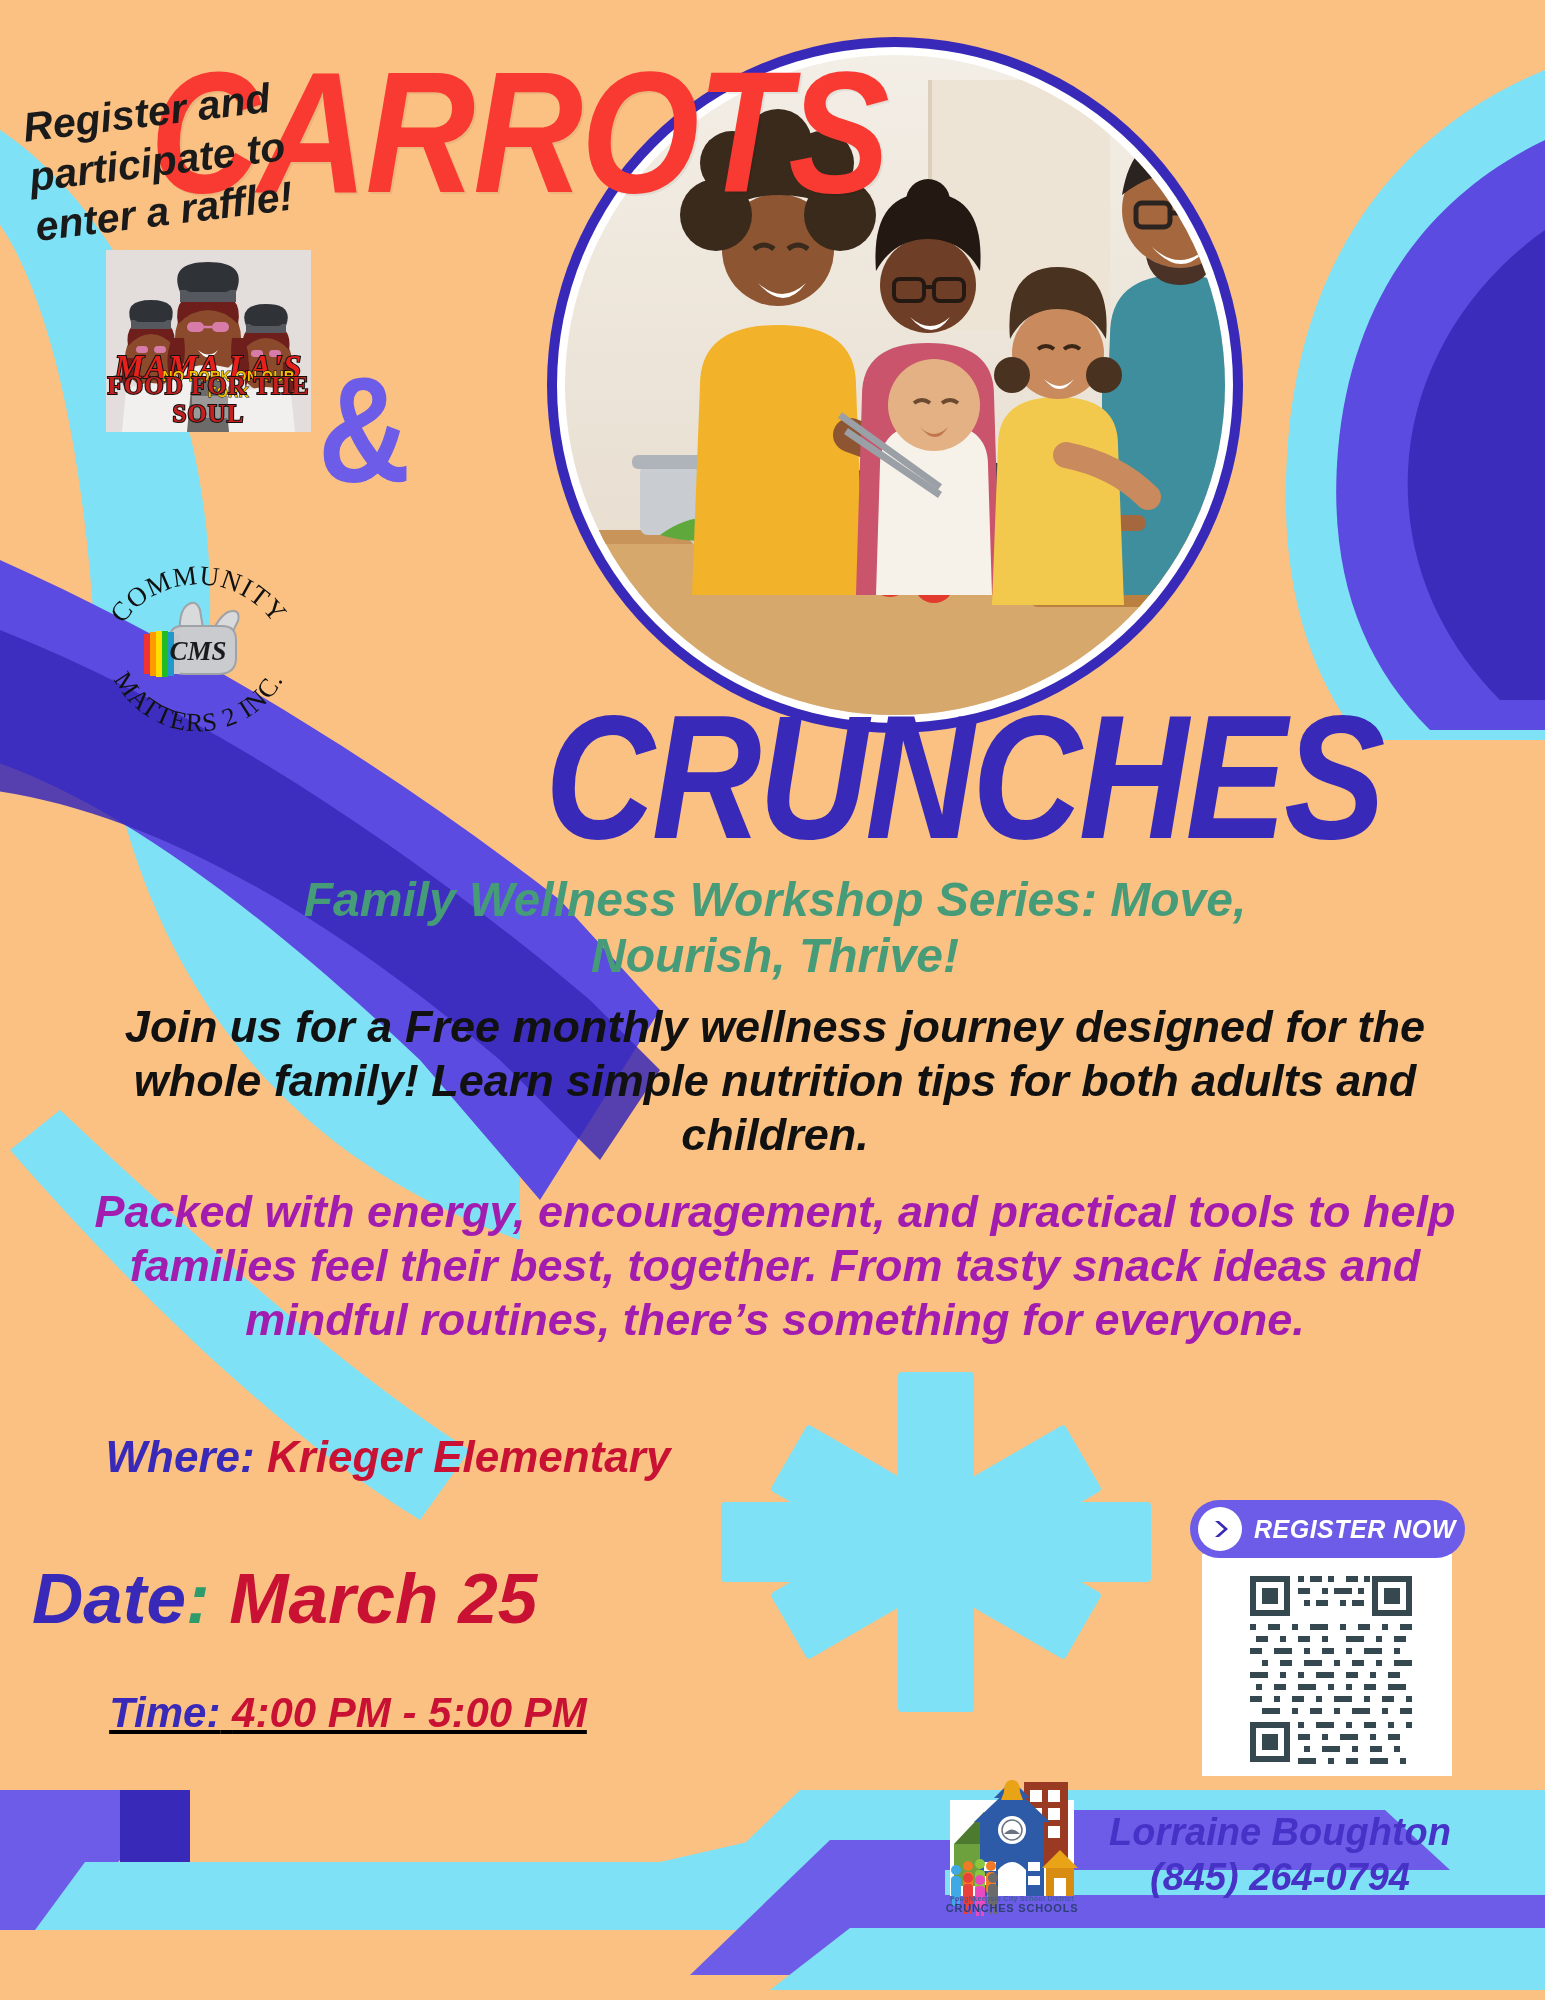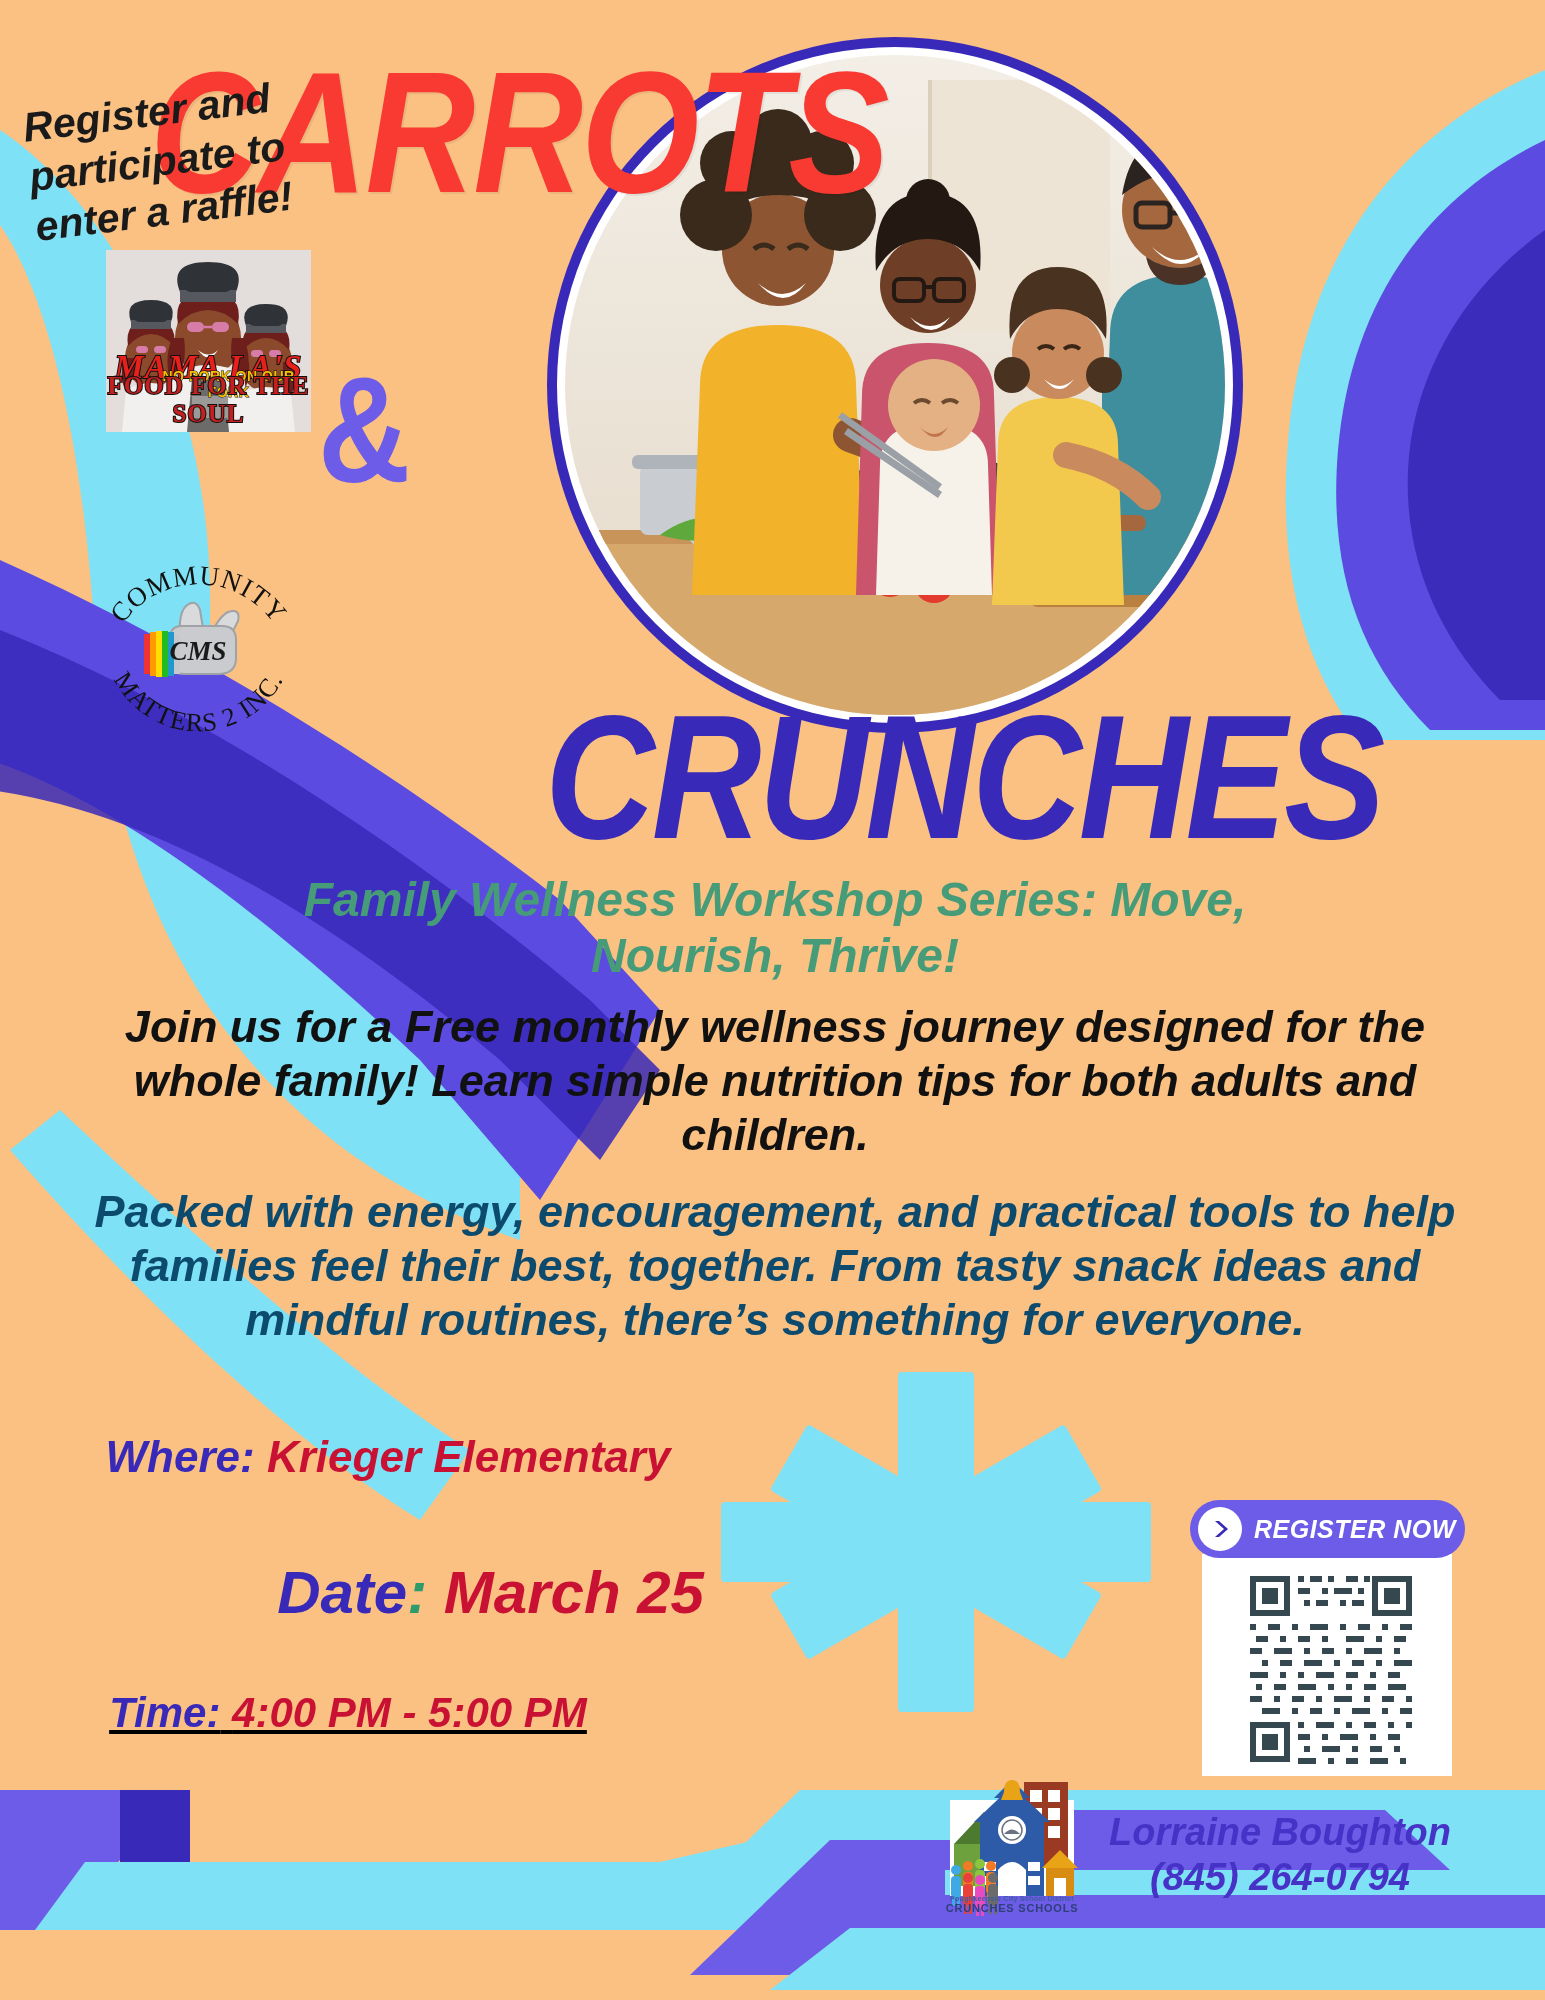--- a/index.html
+++ b/index.html
@@ -85,36 +85,36 @@
 
   
   .body-1{
     position:absolute;left:95px;top:1000px;width:1360px;z-index:6;
     text-align:center;font-size:45px;line-height:1.2;
     font-weight:bold;font-style:italic;color:#111;
   }
   .body-2{
     position:absolute;left:85px;top:1185px;width:1380px;z-index:6;
     text-align:center;font-size:45px;line-height:1.2;
-    font-weight:bold;font-style:italic;color:#0c4a6e;
+    font-weight:bold;font-style:italic;color:#a21caf;
   }
 
   
   .where-block{
     position:absolute;left:48px;top:1430px;width:680px;z-index:6;
     font-size:44px;line-height:1.22;font-weight:bold;font-style:italic;
     text-align:center;
   }
   .lbl-blue{color:#3829B8;}
   .val-red{color:#C91134;}
 
   .date-block{
-    position:absolute;left:44px;top:1560px;width:660px;z-index:6;
-    font-size:60px;line-height:1.1;font-weight:bold;font-style:italic;
-    text-align:right;white-space:nowrap;
+    position:absolute;left:32px;top:1560px;width:660px;z-index:6;
+    font-size:71px;line-height:1.1;font-weight:bold;font-style:italic;
+    text-align:left;white-space:nowrap;
   }
   .date-colon{color:#2E9B6B;}
 
   .time-block{
     position:absolute;left:48px;top:1690px;width:600px;z-index:6;
     font-size:42px;line-height:1.1;font-weight:bold;font-style:italic;
     text-align:center;white-space:nowrap;text-decoration:underline;
   }
 
   

